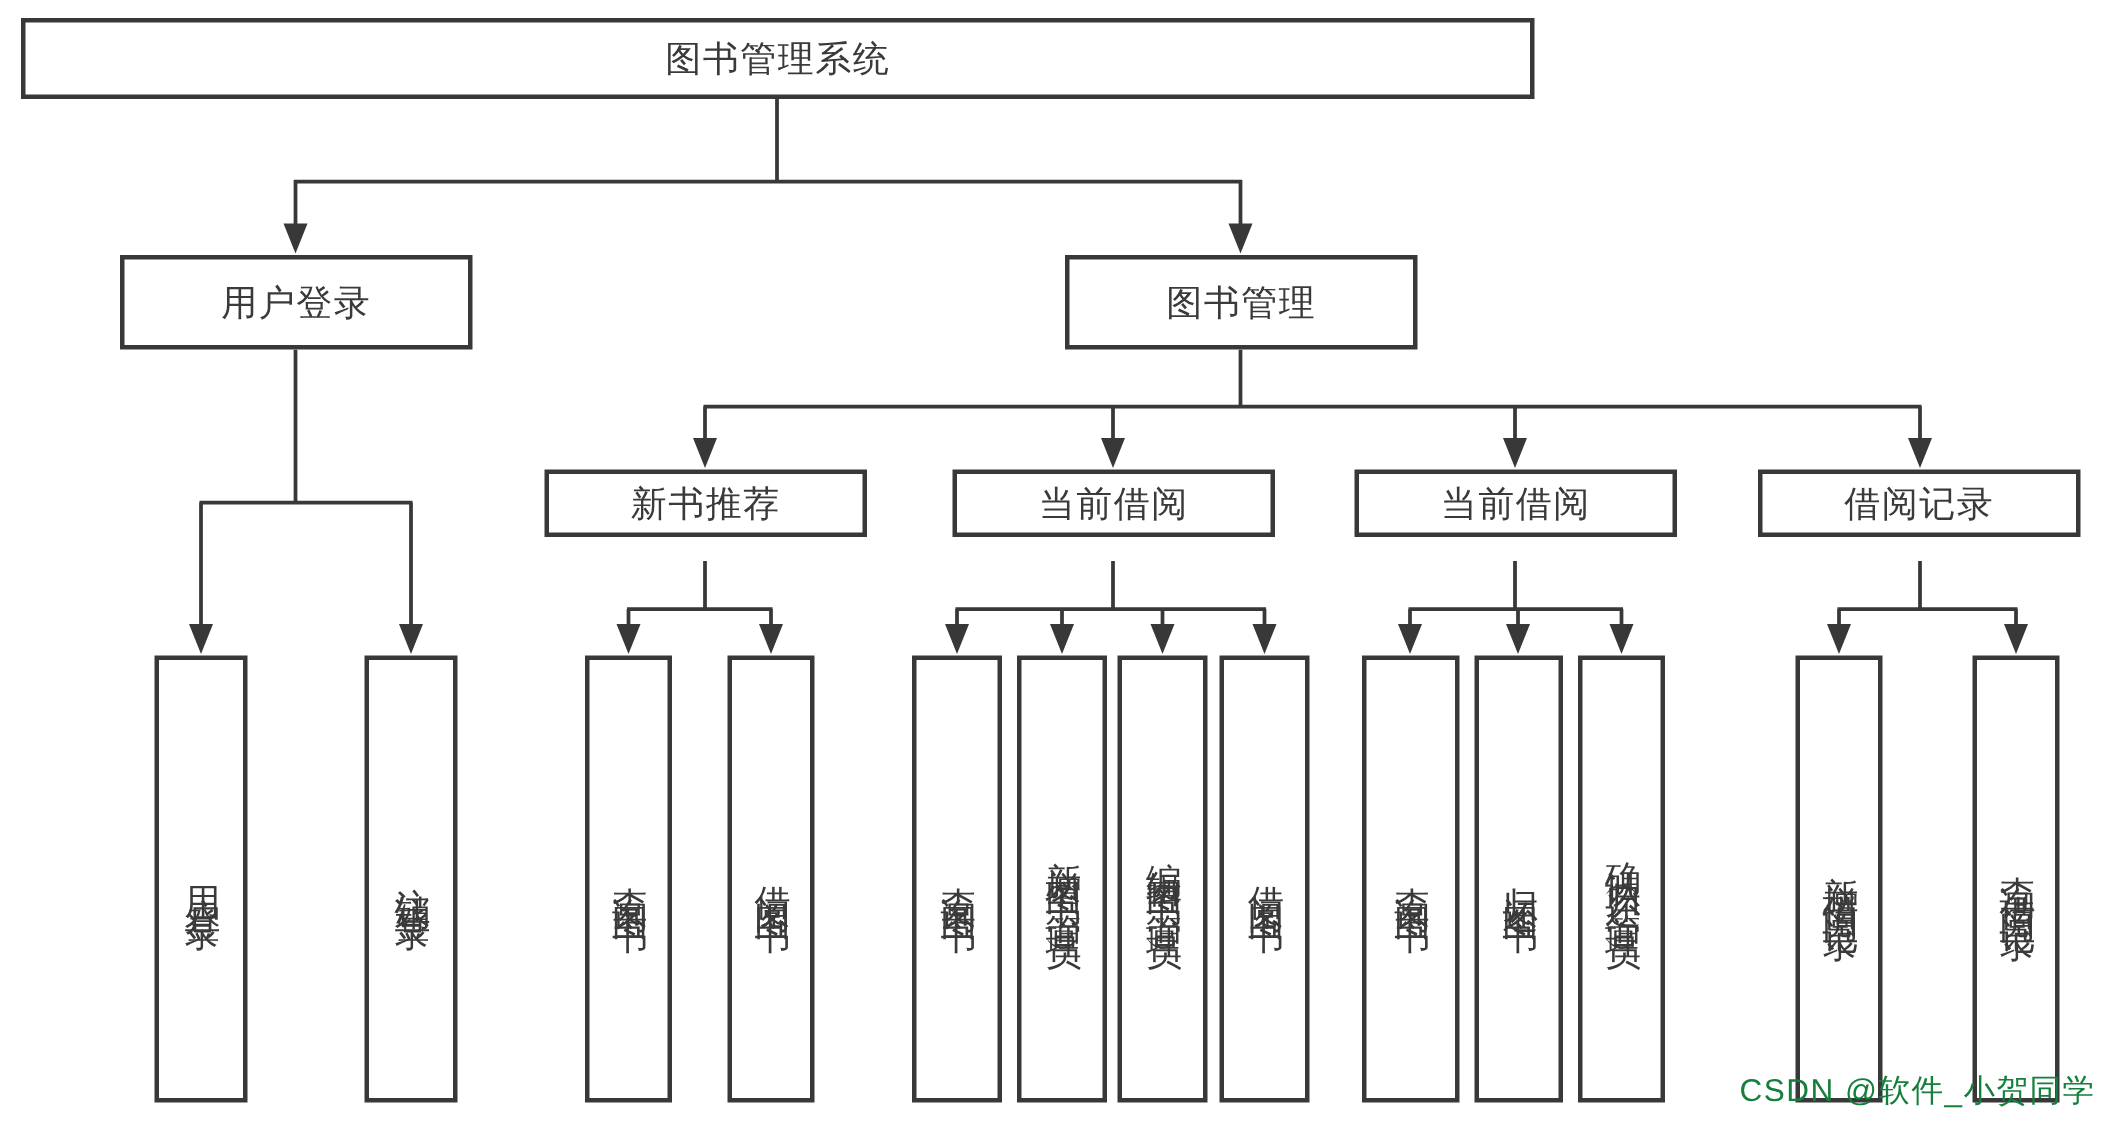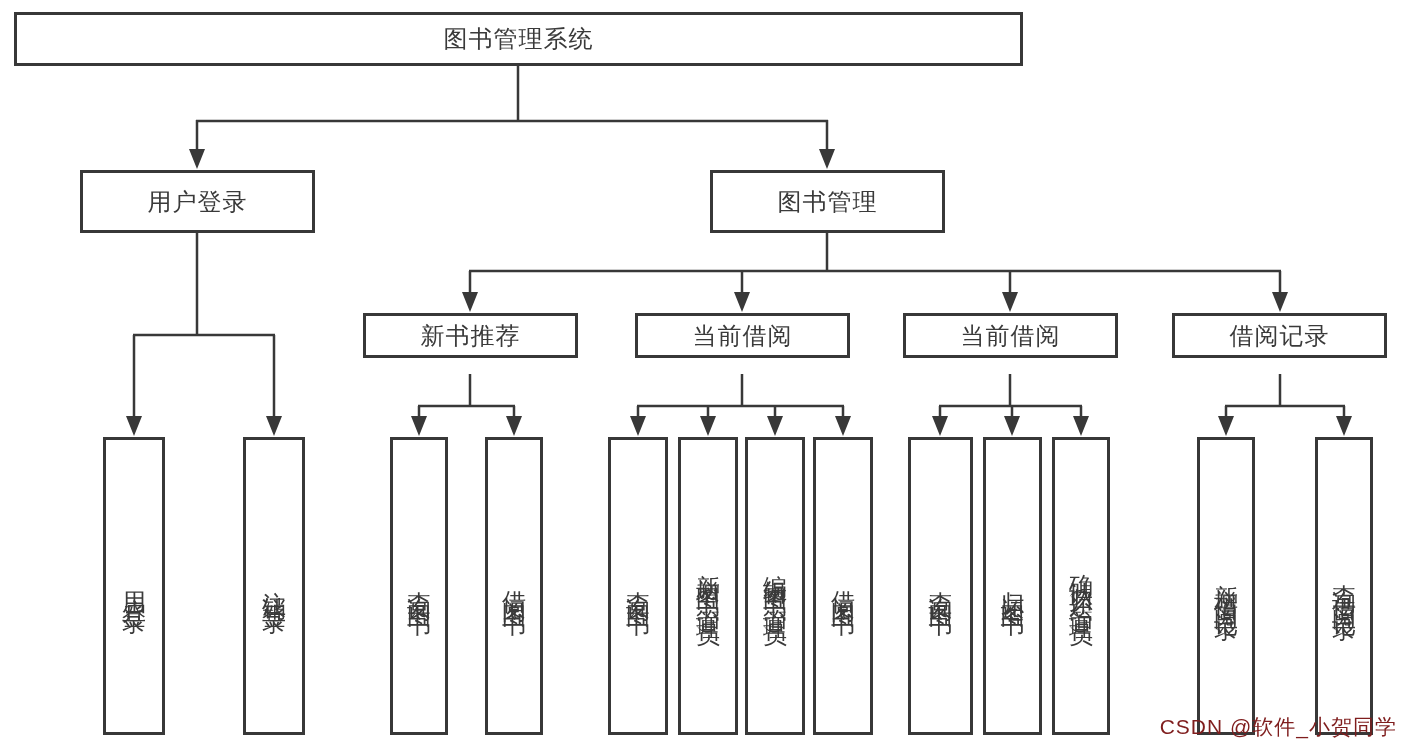--- a/index.html
+++ b/index.html
@@ -30,21 +30,21 @@
     text-orientation:mixed;
     font-size:24px;
     letter-spacing:7px;
     line-height:1;
     white-space:nowrap;
   }
   .watermark{
     position:absolute;
     right:8px;bottom:6px;
     font-size:21px;
-    color:#7f1d1d;
+    color:#15803d;
     letter-spacing:1px;
     z-index:5;
     white-space:nowrap;
   }
 </style>
 </head>
 <body>
 
 <div class="canvas">
 

